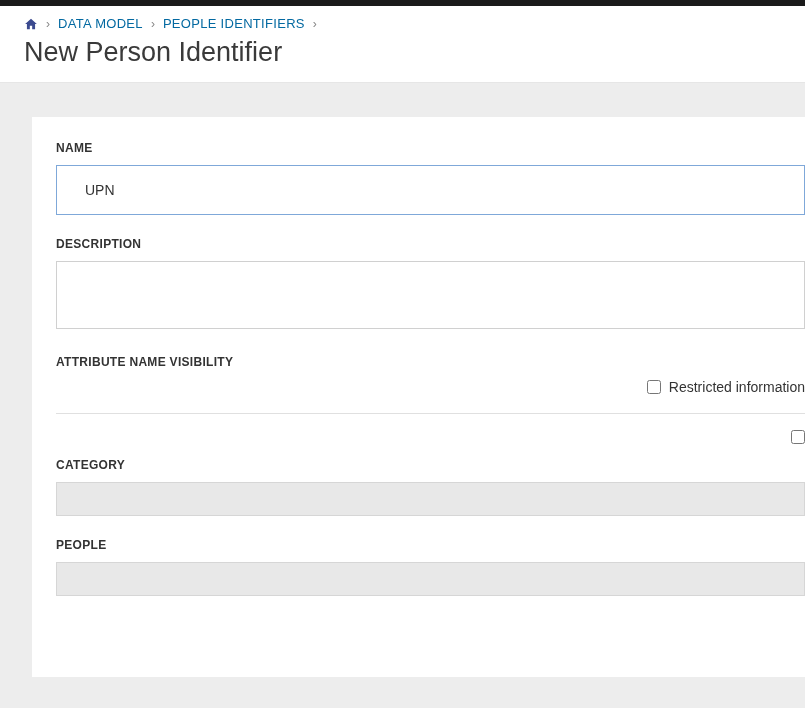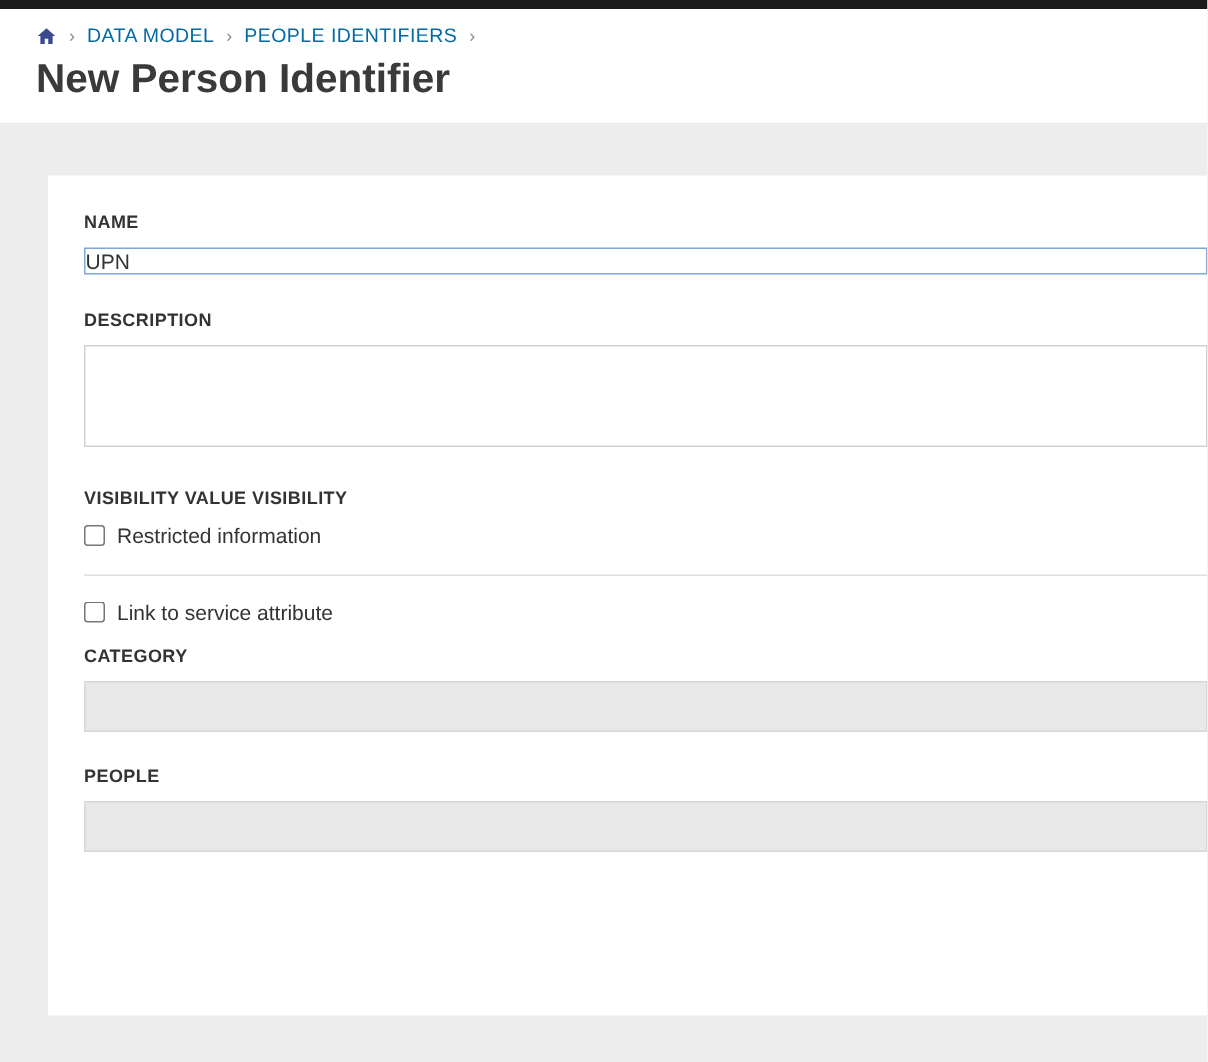--- a/index.html
+++ b/index.html
@@ -50,21 +50,21 @@
       color: #888;
       font-size: 12px;
     }
     .breadcrumb a {
       color: #0369a1;
       text-decoration: none;
       letter-spacing: 0.3px;
     }
     .page-title {
       font-size: 27px;
-      font-weight: 700;
+      font-weight: 400;
       color: #3a3a3a;
     }
     .content-bg {
       background: #ededed;
       padding: 34px 0 0 32px;
       height: calc(100% - 6px - 72px);
       overflow: hidden;
     }
     .card {
       background: #fff;
@@ -74,23 +74,23 @@
     .form-label {
       font-size: 12px;
       font-weight: 700;
       color: #333;
       letter-spacing: 0.3px;
       margin-bottom: 10px;
       display: block;
     }
     .text-input {
       width: 100%;
-      height: 18px;
+      height: 50px;
       border: 1px solid #7fa8d9;
-      padding: 0 0;
+      padding: 0 28px;
       font-size: 14px;
       color: #333;
       font-family: inherit;
       outline: none;
     }
     .textarea-input {
       width: 100%;
       height: 68px;
       border: 1px solid #d0d0d0;
       padding: 8px 12px;
@@ -102,20 +102,21 @@
     }
     .form-group {
       margin-bottom: 22px;
     }
     .checkbox-row {
       display: flex;
       align-items: center;
       gap: 8px;
       font-size: 14px;
       color: #333;
+      justify-content: flex-end;
     }
     .checkbox-row input[type="checkbox"] {
       width: 14px;
       height: 14px;
       cursor: pointer;
     }
     .divider {
       border: none;
       border-top: 1px solid #e0e0e0;
       margin: 18px 0 16px 0;
@@ -163,33 +164,32 @@
         <label class="form-label">NAME</label>
         <input type="text" class="text-input" value="UPN" style="">
       </div>
 
       <div class="form-group">
         <label class="form-label">DESCRIPTION</label>
         <textarea class="textarea-input" style=""></textarea>
       </div>
 
       <div class="section-gap">
-        <label class="form-label">VISIBILITY VALUE VISIBILITY</label>
+        <label class="form-label">ATTRIBUTE NAME VISIBILITY</label>
         <div class="checkbox-row">
           <input type="checkbox" style="">
           <span>Restricted information</span>
         </div>
       </div>
 
       <hr class="divider">
 
       <div class="section-gap">
         <div class="checkbox-row">
           <input type="checkbox" style="">
-          <span>Link to service attribute</span>
         </div>
       </div>
 
       <div class="form-group">
         <label class="form-label">CATEGORY</label>
         <input type="text" class="disabled-input" disabled="" value="" style="">
       </div>
 
       <div class="form-group">
         <label class="form-label">PEOPLE</label>

